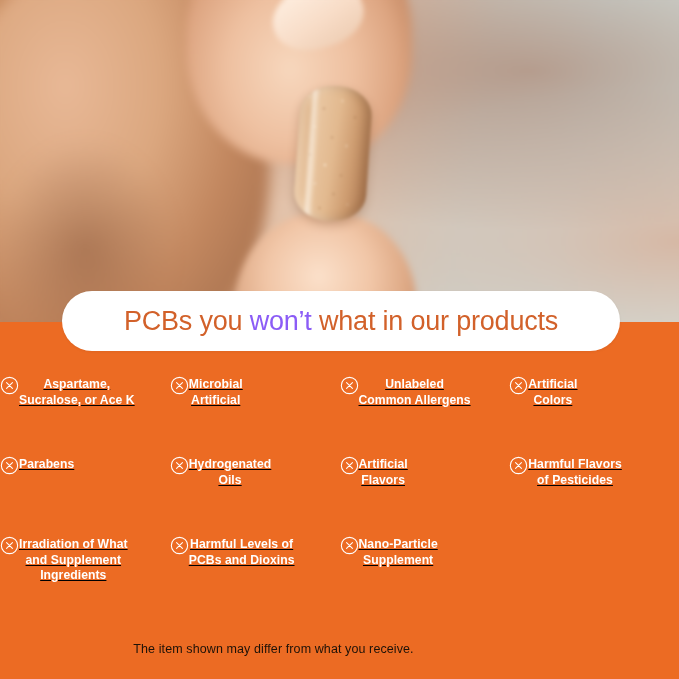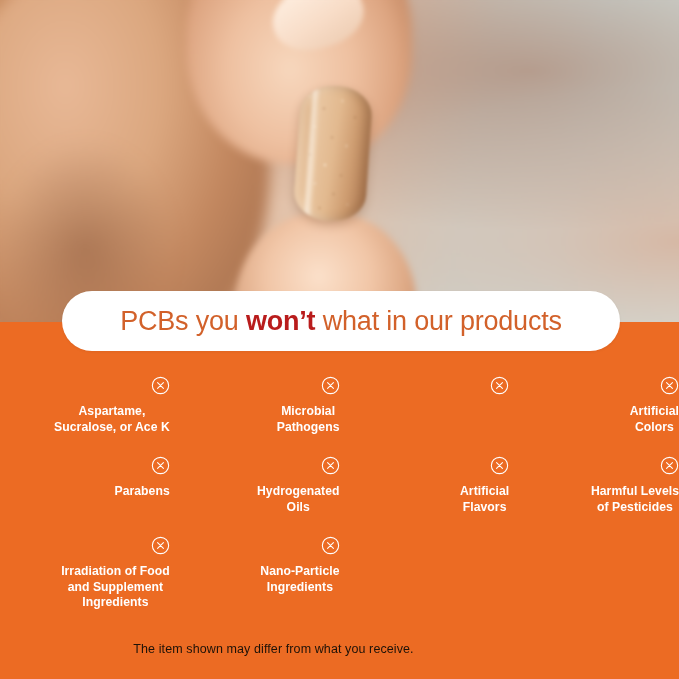--- a/index.html
+++ b/index.html
@@ -177,40 +177,41 @@
     z-index: 5;
   }
   .title-text {
     font-size: 27px;
     letter-spacing: -0.2px;
     color: #D2612A;
     font-weight: 400;
     white-space: nowrap;
   }
   .title-text b {
-    font-weight: 700;
-    color: #b91c1c;
+    font-weight: 400;
+    color: #8b5cf6;
   }
 
   
   .grid {
     position: absolute;
     left: 0;
     top: 368px;
     width: 679px;
     display: grid;
     grid-template-columns: repeat(4, 1fr);
     grid-auto-rows: 80px;
     z-index: 4;
   }
   .cell {
     display: flex;
-    flex-direction: column;
-    align-items: flex-end;
+    flex-direction: row;
+    align-items: flex-start;
     text-align: center;
+    text-decoration: underline;
   }
   .cell-icon {
     width: 19px;
     height: 19px;
     margin-top: 8px;
     display: block;
     flex: 0 0 auto;
   }
   .cell-label {
     margin-top: 9px;
@@ -272,28 +273,30 @@
       <div class="cell-label">Aspartame,
 Sucralose, or Ace K</div>
     </div>
 
     <div class="cell">
       <svg class="cell-icon" viewBox="0 0 24 24">
         <circle cx="12" cy="12" r="10.3" fill="none" stroke="#ffffff" stroke-width="1.35"></circle>
         <path d="M8.3 8.3 L15.7 15.7 M15.7 8.3 L8.3 15.7" stroke="#ffffff" stroke-width="1.35" stroke-linecap="round"></path>
       </svg>
       <div class="cell-label">Microbial
-Pathogens</div>
-    </div>
-
-    <div class="cell">
-      <svg class="cell-icon" viewBox="0 0 24 24">
-        <circle cx="12" cy="12" r="10.3" fill="none" stroke="#ffffff" stroke-width="1.35"></circle>
-        <path d="M8.3 8.3 L15.7 15.7 M15.7 8.3 L8.3 15.7" stroke="#ffffff" stroke-width="1.35" stroke-linecap="round"></path>
-      </svg>
+Artificial</div>
+    </div>
+
+    <div class="cell">
+      <svg class="cell-icon" viewBox="0 0 24 24">
+        <circle cx="12" cy="12" r="10.3" fill="none" stroke="#ffffff" stroke-width="1.35"></circle>
+        <path d="M8.3 8.3 L15.7 15.7 M15.7 8.3 L8.3 15.7" stroke="#ffffff" stroke-width="1.35" stroke-linecap="round"></path>
+      </svg>
+      <div class="cell-label">Unlabeled
+Common Allergens</div>
     </div>
 
     <div class="cell">
       <svg class="cell-icon" viewBox="0 0 24 24">
         <circle cx="12" cy="12" r="10.3" fill="none" stroke="#ffffff" stroke-width="1.35"></circle>
         <path d="M8.3 8.3 L15.7 15.7 M15.7 8.3 L8.3 15.7" stroke="#ffffff" stroke-width="1.35" stroke-linecap="round"></path>
       </svg>
       <div class="cell-label">Artificial
 Colors</div>
     </div>
@@ -323,42 +326,50 @@
       </svg>
       <div class="cell-label">Artificial
 Flavors</div>
     </div>
 
     <div class="cell">
       <svg class="cell-icon" viewBox="0 0 24 24">
         <circle cx="12" cy="12" r="10.3" fill="none" stroke="#ffffff" stroke-width="1.35"></circle>
         <path d="M8.3 8.3 L15.7 15.7 M15.7 8.3 L8.3 15.7" stroke="#ffffff" stroke-width="1.35" stroke-linecap="round"></path>
       </svg>
-      <div class="cell-label">Harmful Levels
+      <div class="cell-label">Harmful Flavors
 of Pesticides</div>
     </div>
 
     <div class="cell">
       <svg class="cell-icon" viewBox="0 0 24 24">
         <circle cx="12" cy="12" r="10.3" fill="none" stroke="#ffffff" stroke-width="1.35"></circle>
         <path d="M8.3 8.3 L15.7 15.7 M15.7 8.3 L8.3 15.7" stroke="#ffffff" stroke-width="1.35" stroke-linecap="round"></path>
       </svg>
-      <div class="cell-label">Irradiation of Food
+      <div class="cell-label">Irradiation of What
 and Supplement
 Ingredients</div>
     </div>
 
+    <div class="cell">
+      <svg class="cell-icon" viewBox="0 0 24 24">
+        <circle cx="12" cy="12" r="10.3" fill="none" stroke="#ffffff" stroke-width="1.35"></circle>
+        <path d="M8.3 8.3 L15.7 15.7 M15.7 8.3 L8.3 15.7" stroke="#ffffff" stroke-width="1.35" stroke-linecap="round"></path>
+      </svg>
+      <div class="cell-label">Harmful Levels of
+PCBs and Dioxins</div>
+    </div>
 
     <div class="cell">
       <svg class="cell-icon" viewBox="0 0 24 24">
         <circle cx="12" cy="12" r="10.3" fill="none" stroke="#ffffff" stroke-width="1.35"></circle>
         <path d="M8.3 8.3 L15.7 15.7 M15.7 8.3 L8.3 15.7" stroke="#ffffff" stroke-width="1.35" stroke-linecap="round"></path>
       </svg>
       <div class="cell-label">Nano-Particle
-Ingredients</div>
+Supplement</div>
     </div>
 
   </div>
 
   <div class="footer">
     <span class="footer-text">The item shown may differ from what you receive.</span>
   </div>
 
 </div>
 

